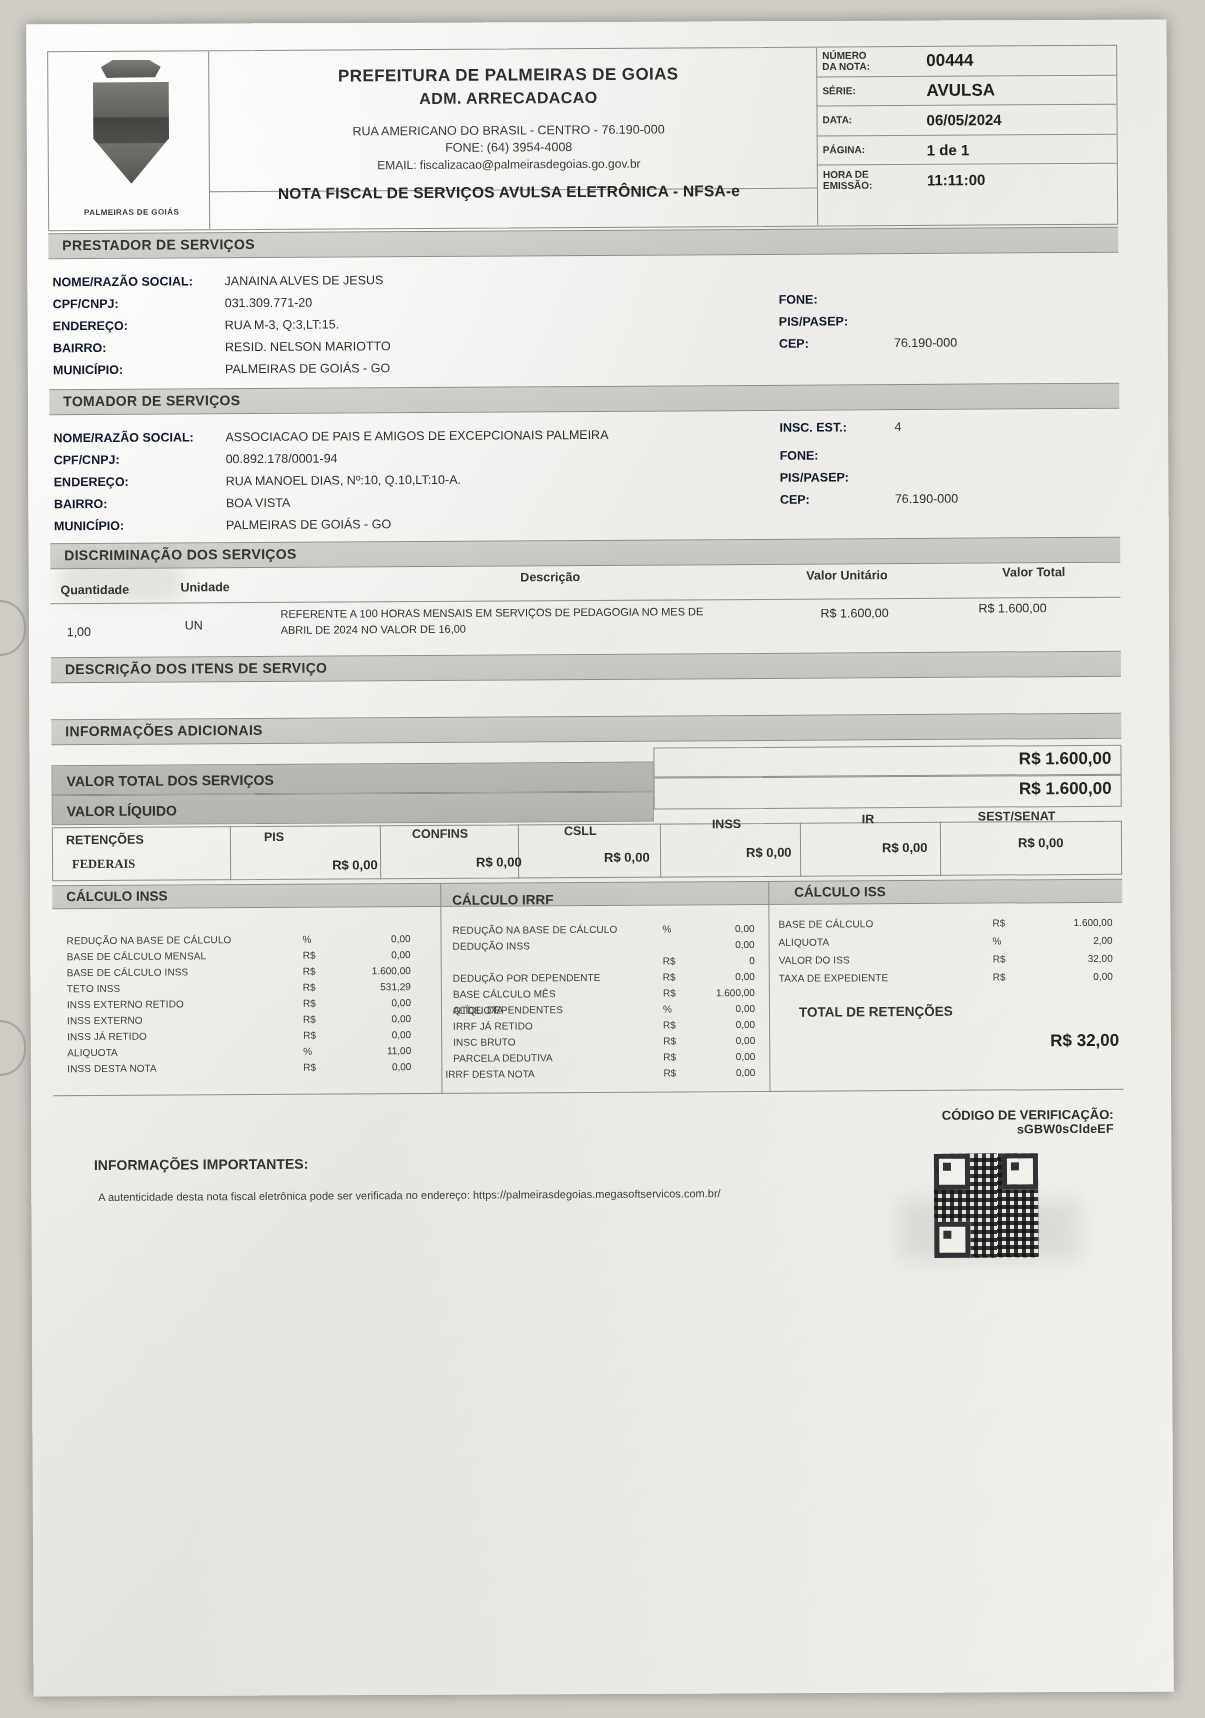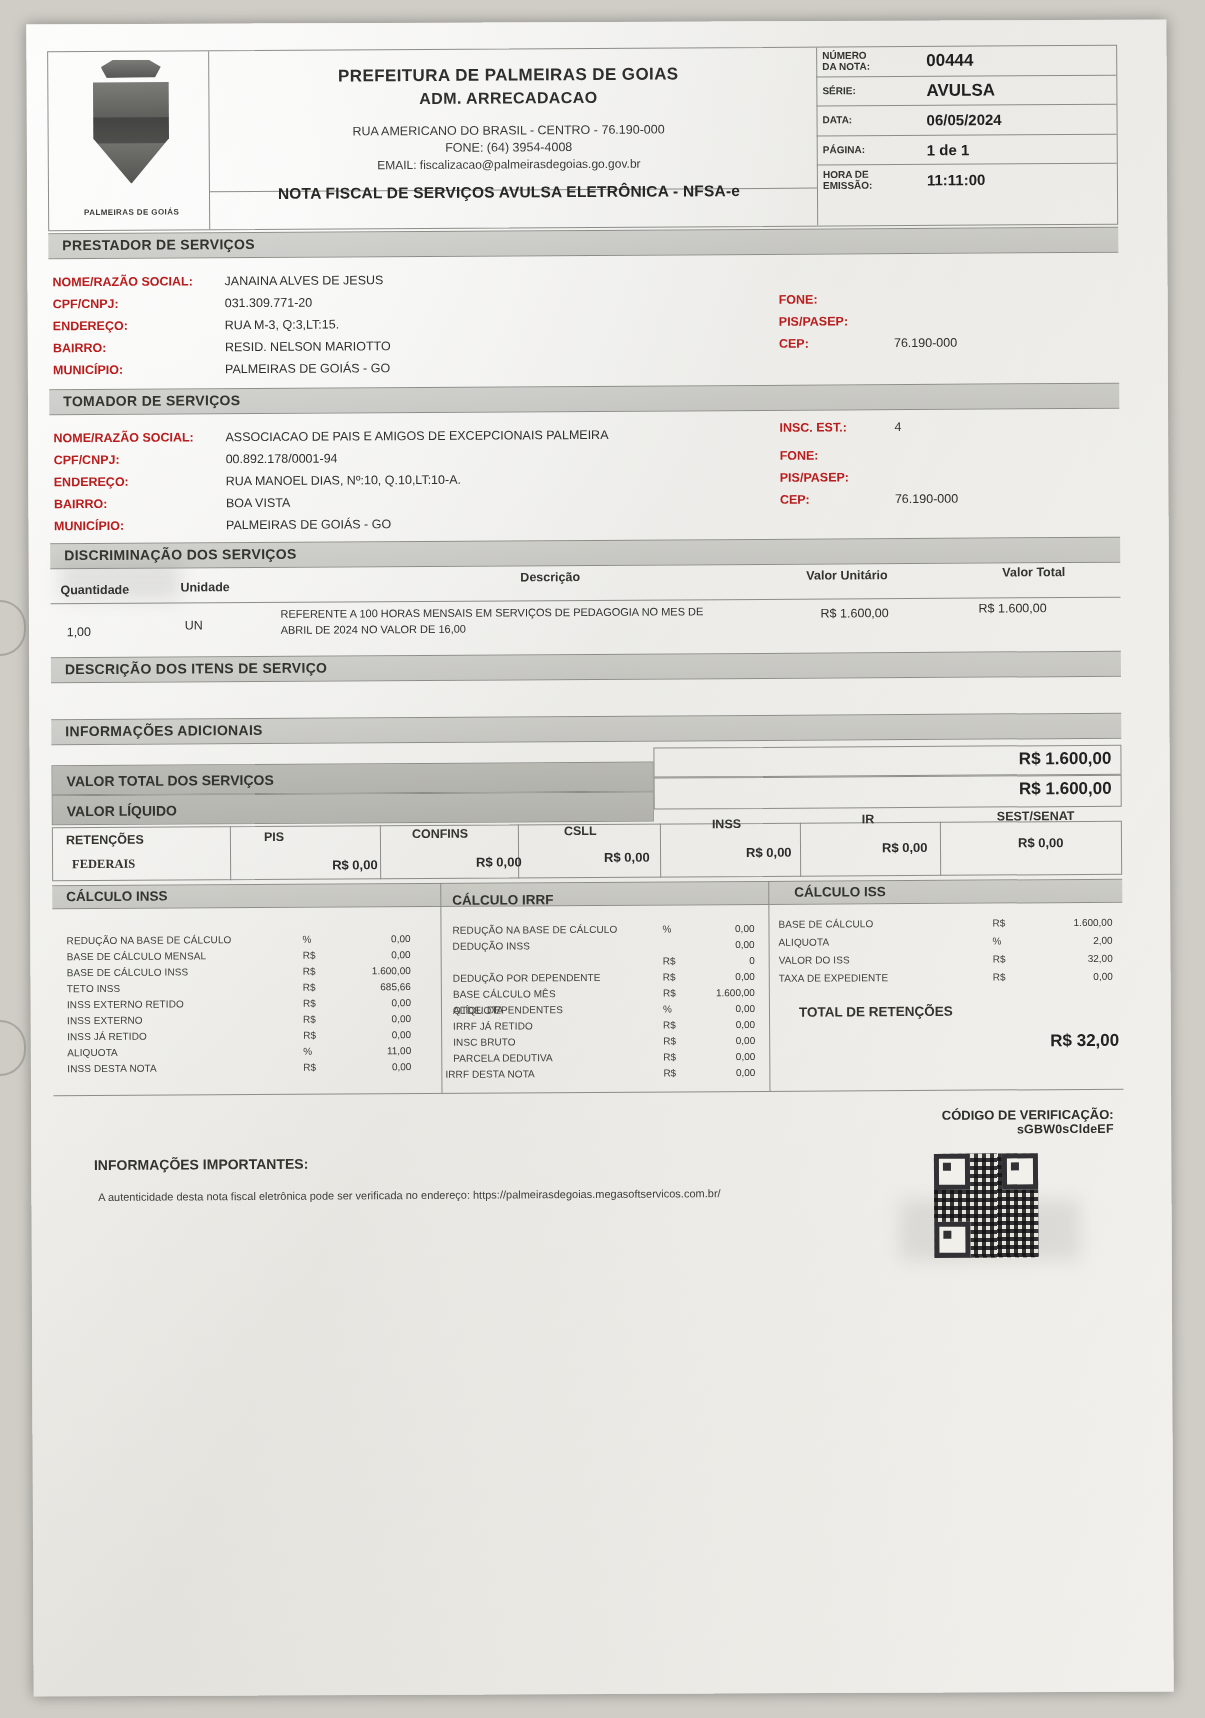--- a/index.html
+++ b/index.html
@@ -178,21 +178,21 @@
     top: 4px;
     font-size: 14px;
     font-weight: bold;
     letter-spacing: .3px;
     color: #333330;
   }
   .lab {
     position: absolute;
     font-size: 12.5px;
     font-weight: bold;
-    color: #b91c1c;
+    color: #0f172a;
   }
   .val {
     position: absolute;
     font-size: 12.5px;
     color: #2f2f2c;
   }
   .sm { font-size: 11px; }
 
   
   .tbl-head {
@@ -478,21 +478,21 @@
 
     <div class="ret-cell-lab" style="left:512px; top:776px;">CSLL</div>
     <div class="ret-cell-val" style="left:552px; top:802px;">R$ 0,00</div>
 
     <div class="ret-cell-lab" style="left:660px; top:770px;">INSS</div>
     <div class="ret-cell-val" style="left:694px; top:798px;">R$ 0,00</div>
 
     <div class="ret-cell-lab" style="left:810px; top:766px;">IR</div>
     <div class="ret-cell-val" style="left:830px; top:794px;">R$ 0,00</div>
 
-    <div class="ret-cell-lab" style="left:926px; top:764px;margin-left:19px;">SEST/SENAT</div>
+    <div class="ret-cell-lab" style="left:926px; top:764px;">SEST/SENAT</div>
     <div class="ret-cell-val" style="left:966px; top:790px;">R$ 0,00</div>
 
     <div class="sec-band" style="top:834px; height:24px;"></div>
     <div class="calc-title" style="left:14px; top:838px;">CÁLCULO INSS</div>
     <div class="calc-title" style="left:400px; top:844px;">CÁLCULO IRRF</div>
     <div class="calc-title" style="left:742px; top:838px;">CÁLCULO ISS</div>
     <div class="ln vline" style="left:388px; top:834px; height:210px;"></div>
     <div class="ln vline" style="left:716px; top:834px; height:210px;"></div>
     <div class="ln hline" style="left:0; top:1044px; width:1070px;"></div>
 
@@ -504,21 +504,21 @@
       <div class="crow-lab" style="left:14px; top:900px;">BASE DE CÁLCULO MENSAL</div>
       <div class="crow-u" style="left:250px; top:900px;">R$</div>
       <div class="crow-v" style="left:280px; top:900px; width:78px;">0,00</div>
 
       <div class="crow-lab" style="left:14px; top:916px;">BASE DE CÁLCULO INSS</div>
       <div class="crow-u" style="left:250px; top:916px;">R$</div>
       <div class="crow-v" style="left:280px; top:916px; width:78px;">1.600,00</div>
 
       <div class="crow-lab" style="left:14px; top:932px;">TETO INSS</div>
       <div class="crow-u" style="left:250px; top:932px;">R$</div>
-      <div class="crow-v" style="left:280px; top:932px; width:78px;">685,66</div>
+      <div class="crow-v" style="left:280px; top:932px; width:78px;">531,29</div>
 
       <div class="crow-lab" style="left:14px; top:948px;">INSS EXTERNO RETIDO</div>
       <div class="crow-u" style="left:250px; top:948px;">R$</div>
       <div class="crow-v" style="left:280px; top:948px; width:78px;">0,00</div>
 
       <div class="crow-lab" style="left:14px; top:964px;">INSS EXTERNO</div>
       <div class="crow-u" style="left:250px; top:964px;">R$</div>
       <div class="crow-v" style="left:280px; top:964px; width:78px;">0,00</div>
 
       <div class="crow-lab" style="left:14px; top:980px;">INSS JÁ RETIDO</div>

